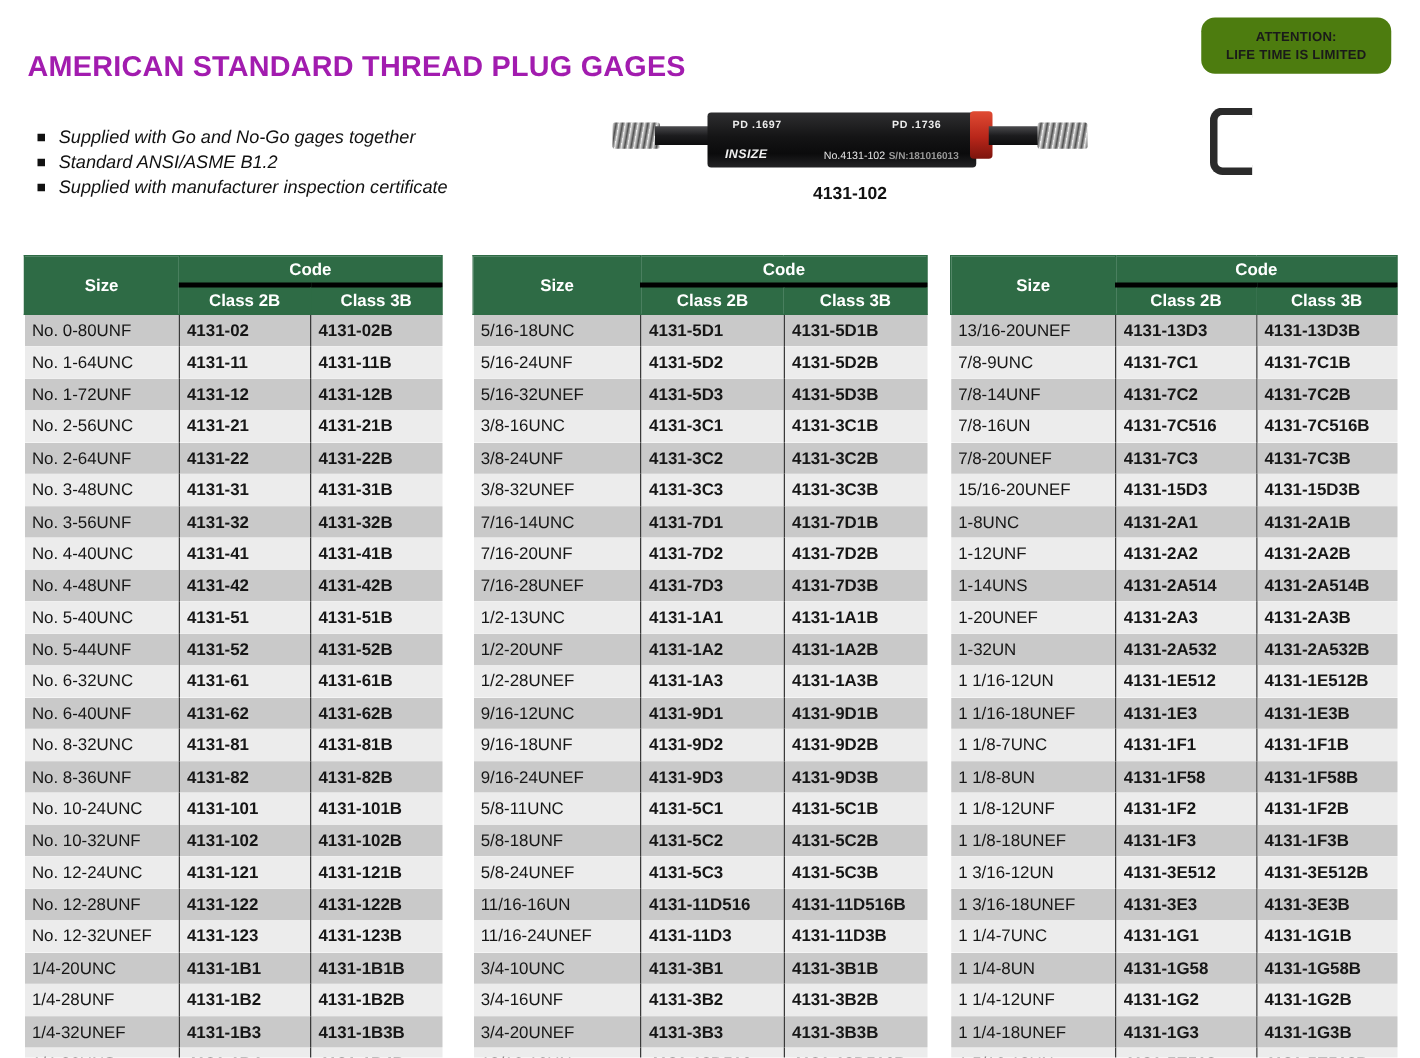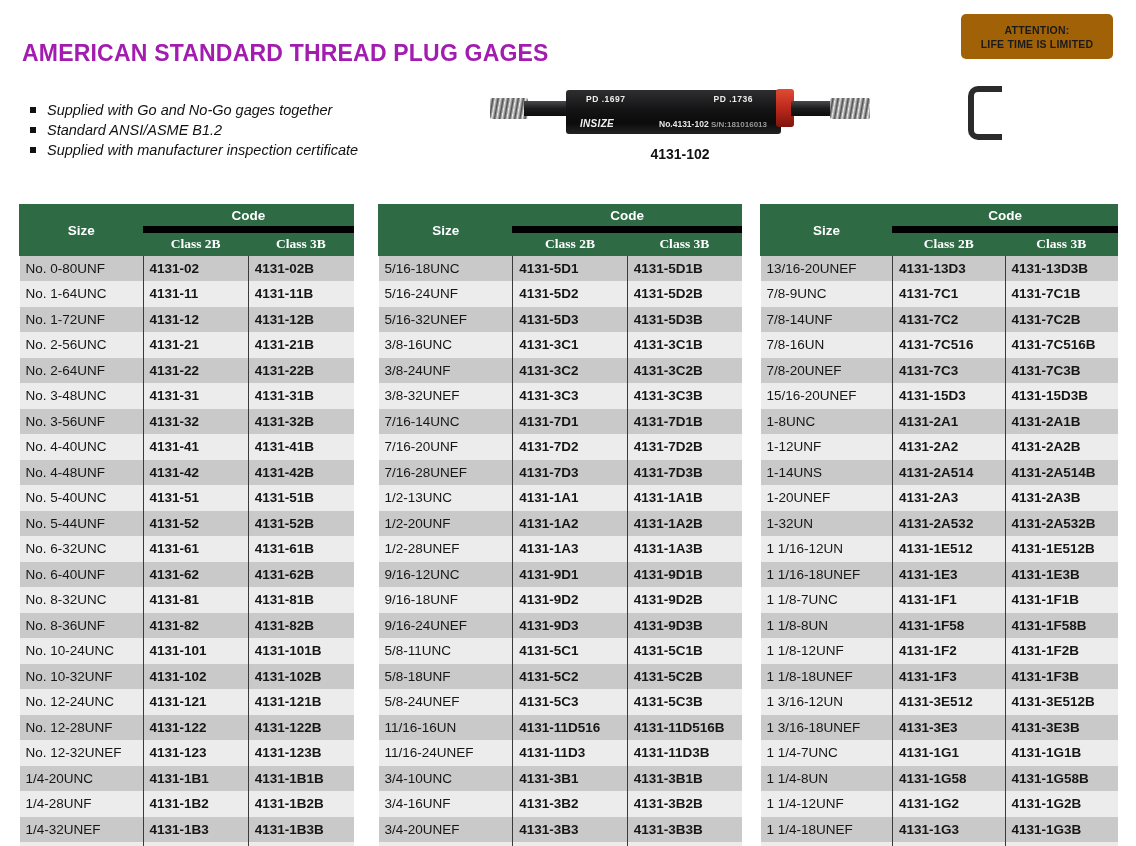--- a/index.html
+++ b/index.html
@@ -45,22 +45,22 @@
     width: 6px; height: 6px;
     background: #111111;
     display: block;
   }
 
   
   .attention-badge {
     position: absolute;
     left: 961px; top: 14px;
     width: 152px; height: 45px;
-    background: #a16207;
-    border-radius: 5px;
+    background: #4d7c0f;
+    border-radius: 11px;
     display: flex;
     flex-direction: column;
     align-items: center;
     justify-content: center;
     line-height: 14px;
   }
   .attention-badge span {
     font-size: 10.5px;
     font-weight: bold;
     color: #1a1a1a;
@@ -118,21 +118,21 @@
     color: #ededed; font-size: 8.5px; font-weight: bold;
     letter-spacing: 0.5px;
   }
   .gage-body .brand {
     position: absolute; left: 14px; bottom: 5px;
     color: #f0f0f0; font-size: 10px; font-weight: bold;
     font-style: italic; letter-spacing: 0.3px;
   }
   .gage-body .partno {
     position: absolute; left: 93px; bottom: 5px;
-    color: #e6e6e6; font-size: 8.5px; font-weight: bold;
+    color: #e6e6e6; font-size: 8.5px; font-weight: normal;
   }
   .gage-body .serial {
     position: absolute; right: 14px; bottom: 5px;
     color: #9a9a9a; font-size: 8px; font-weight: bold;
   }
   .gage-ring {
     position: absolute;
     left: 296px; top: 11px;
     width: 18px; height: 38px;
     background: linear-gradient(180deg, #e04b33 0%, #b8261a 55%, #7d140d 100%);
@@ -185,21 +185,21 @@
   .tbl th {
     background: #2e6b45;
     color: #ffffff;
     font-weight: bold;
     font-size: 13.5px;
     text-align: center;
     border: 1px solid #2e6b45;
     padding: 3px 2px;
   }
   .tbl th.size-head { width: 37%; margin-left: 36px; }
-  .tbl th.sub-head  { border-top: 7px solid #000000; font-family: Liberation Serif, serif; }
+  .tbl th.sub-head  { border-top: 4px solid #000000; }
   .tbl td {
     height: 25.5px;
     padding: 0 6px;
     color: #161616;
     white-space: nowrap;
     overflow: hidden;
   }
   .tbl td.size-cell {
     text-align: left;
     font-weight: normal;

